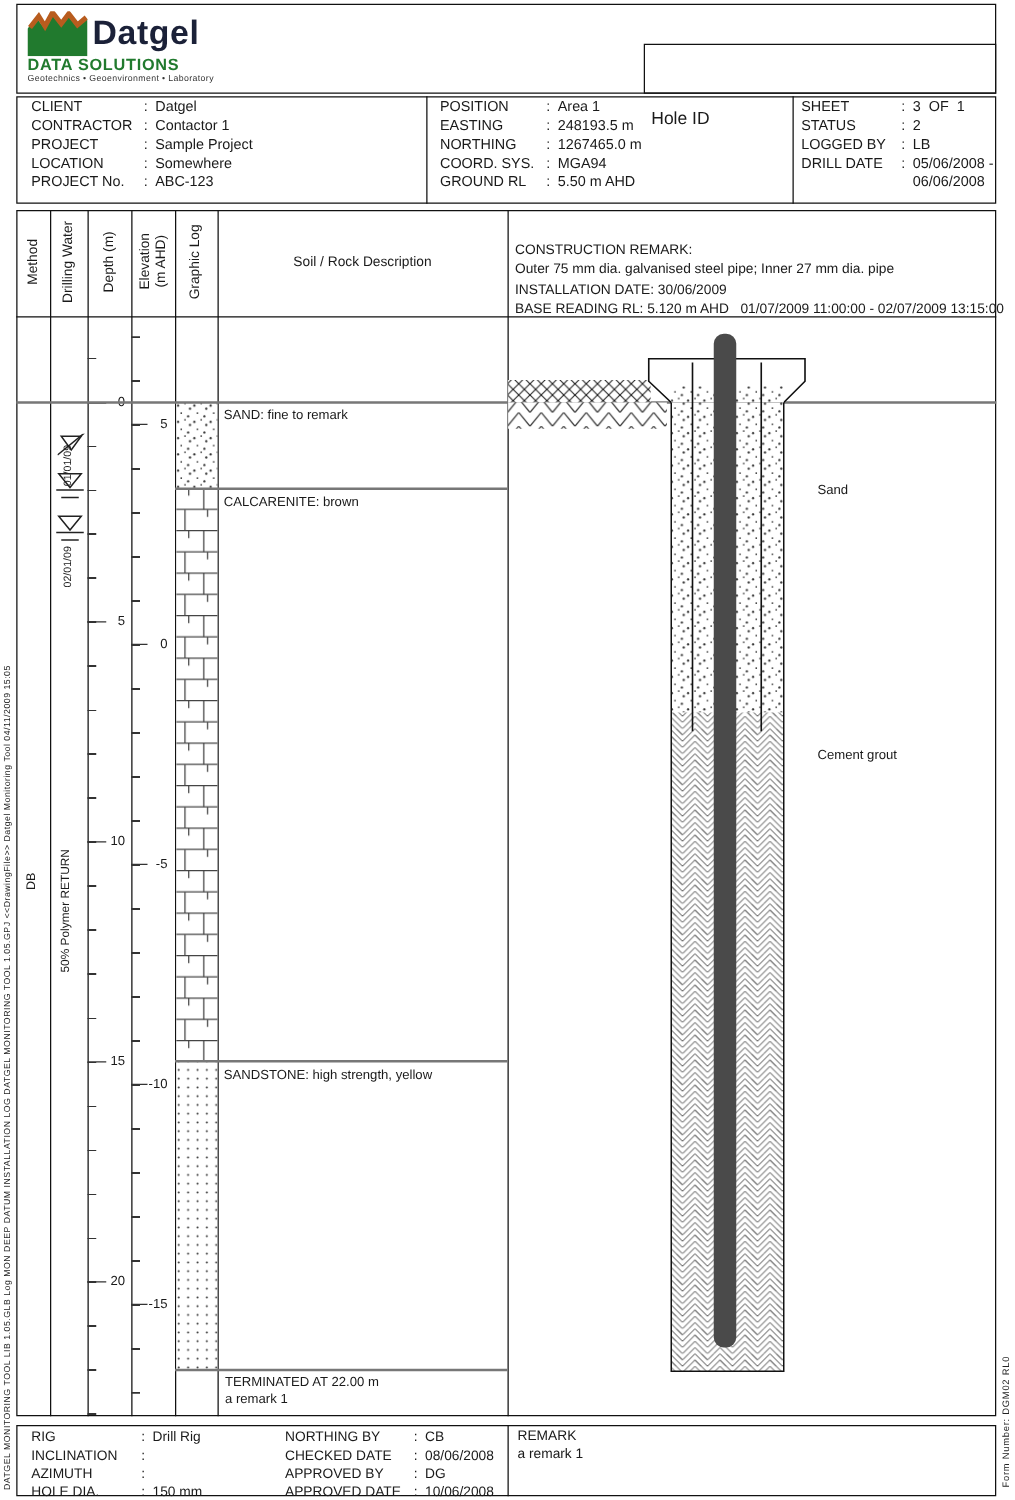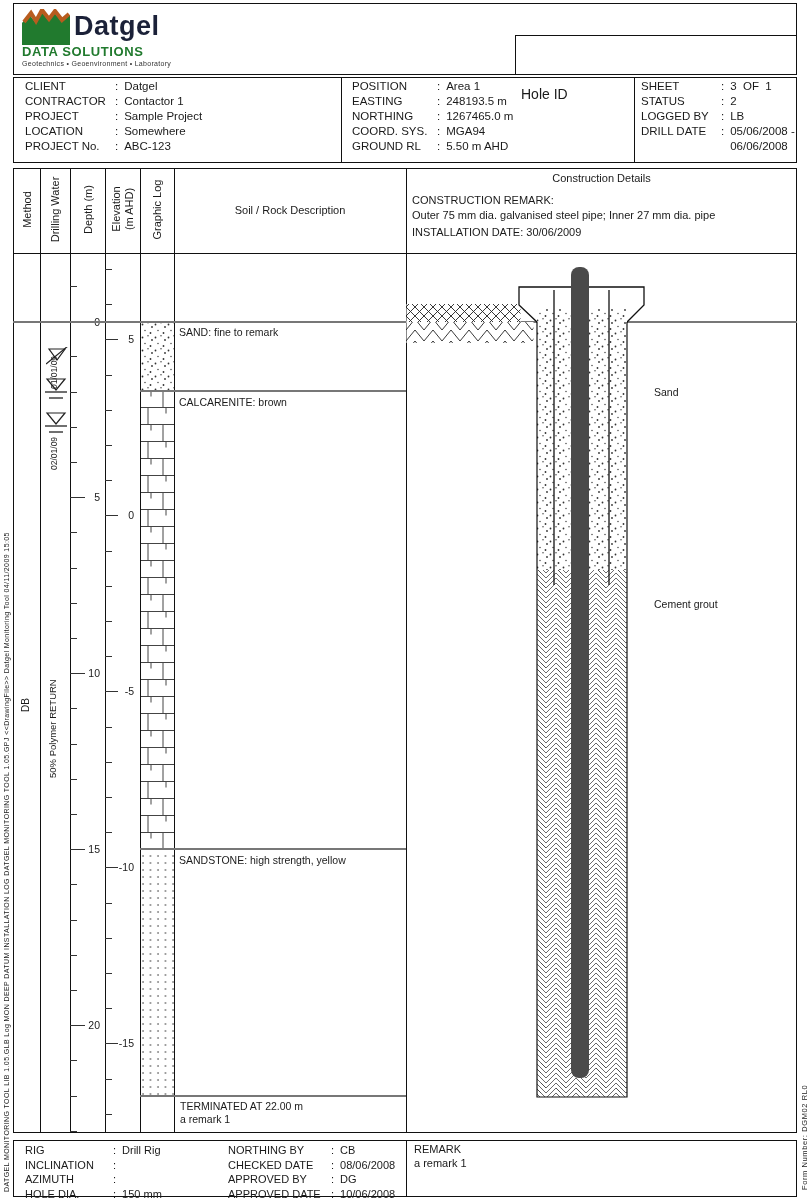--- a/index.html
+++ b/index.html
@@ -81,25 +81,25 @@
   <div class="vline" style="left:406px;top:168px;height:965px;"></div>
   <div class="hline" style="left:13px;top:253px;width:784px;"></div>
 
   <div class="vhead" style="left:-16.5px;top:203px;width:86px;">Method</div>
   <div class="vhead" style="left:12px;top:203px;width:86px;">Drilling Water</div>
   <div class="vhead" style="left:44.5px;top:203px;width:86px;">Depth (m)</div>
   <div class="vhead pre" style="left:79.5px;top:196px;width:86px;">Elevation
 (m AHD)</div>
   <div class="vhead" style="left:114px;top:203px;width:86px;">Graphic Log</div>
   <div class="abs" style="left:174px;top:204px;width:232px;text-align:center;font-size:11px;">Soil / Rock Description</div>
-  <div class="abs" style="left:406px;top:172px;width:391px;text-align:center;font-size:11px;">Construction Details</div>
 
   <div class="abs" style="left:412px;top:194px;font-size:11px;white-space:pre;">CONSTRUCTION REMARK:</div>
   <div class="abs" style="left:412px;top:209px;font-size:11px;white-space:pre;">Outer 75 mm dia. galvanised steel pipe; Inner 27 mm dia. pipe</div>
   <div class="abs" style="left:412px;top:226px;font-size:11px;white-space:pre;">INSTALLATION DATE: 30/06/2009</div>
+  <div class="abs" style="left:412px;top:241px;font-size:11px;white-space:pre;">BASE READING RL: 5.120 m AHD   01/07/2009 11:00:00 - 02/07/2009 13:15:00</div>
 
   <div class="ticks" style="left:70px;top:286px;width:7px;height:846px;"></div>
   <div class="ticks" style="left:105px;top:269px;width:7px;height:846px;"></div>
   <div class="majtick" style="left:70px;top:322px;width:15px;"></div>
   <div class="majtick" style="left:70px;top:497px;width:15px;"></div>
   <div class="majtick" style="left:70px;top:673px;width:15px;"></div>
   <div class="majtick" style="left:70px;top:849px;width:15px;"></div>
   <div class="majtick" style="left:70px;top:1025px;width:15px;"></div>
   <div class="majtick" style="left:105px;top:339px;width:13px;"></div>
   <div class="majtick" style="left:105px;top:515px;width:13px;"></div>

